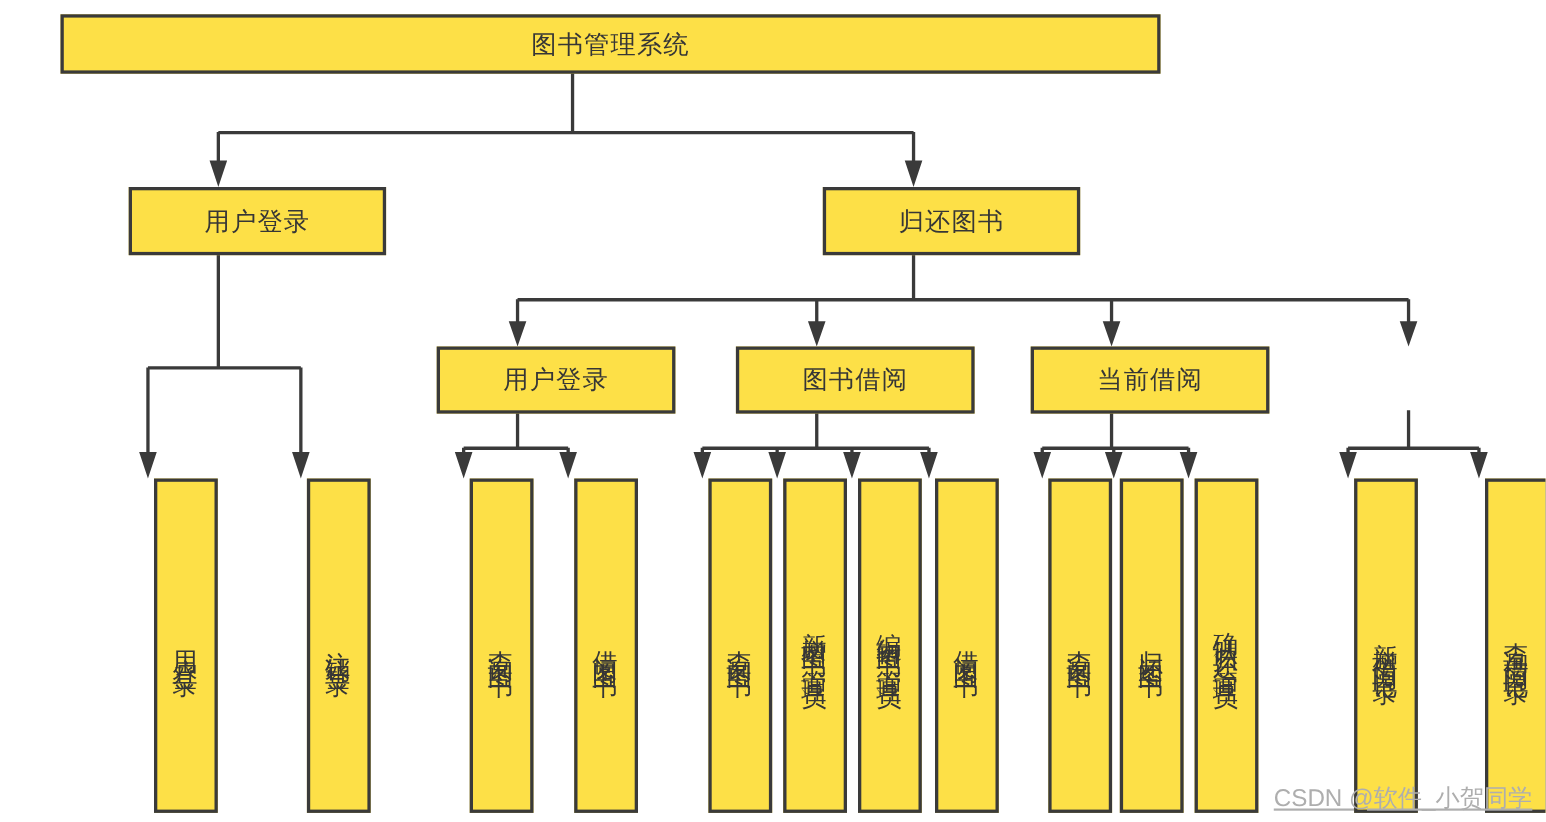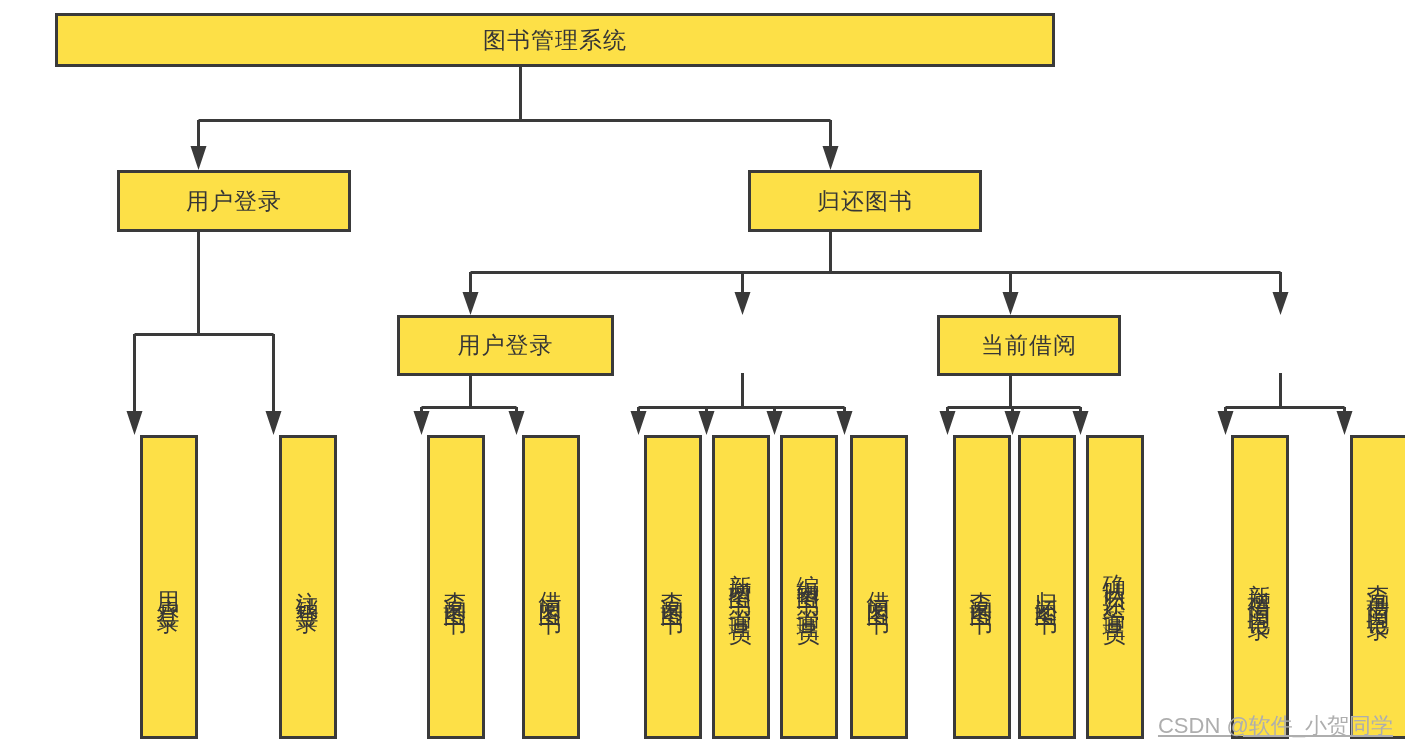--- a/index.html
+++ b/index.html
@@ -98,21 +98,22 @@
       <path class="tri" d="M1217.5 411 H1233.5 L1225.5 435 Z M1336.5 411 H1352.5 L1344.5 435 Z"></path>
     </g>
   </svg>
 
   <div class="node hbox" style="left:20px;top:13px;width:1000px;height:54px">图书管理系统</div>
 
   <div class="node hbox" style="left:82px;top:170px;width:234px;height:62px">用户登录</div>
   <div class="node hbox" style="left:713px;top:170px;width:234px;height:62px">归还图书</div>
 
   <div class="node hbox" style="left:362px;top:315px;width:217px;height:61px">用户登录</div>
-  <div class="node hbox" style="left:902px;top:315px;width:184px;height:61px">当前借阅</div>
+  <div class="node hbox" style="left:634px;top:315px;width:217px;height:61px">图书借阅</div>
+  <div class="node hbox" style="left:902px;top:315px;width:217px;height:61px">当前借阅</div>
 
   <div class="node vbox" style="left:105px">用户登录</div>
   <div class="node vbox" style="left:244px">注销登录</div>
 
   <div class="node vbox" style="left:392px">查询图书</div>
   <div class="node vbox" style="left:487px">借阅图书</div>
 
   <div class="node vbox" style="left:609px">查询图书</div>
   <div class="node vbox" style="left:677px">新增图书（管理员）</div>
   <div class="node vbox" style="left:745px">编辑图书（管理员）</div>

